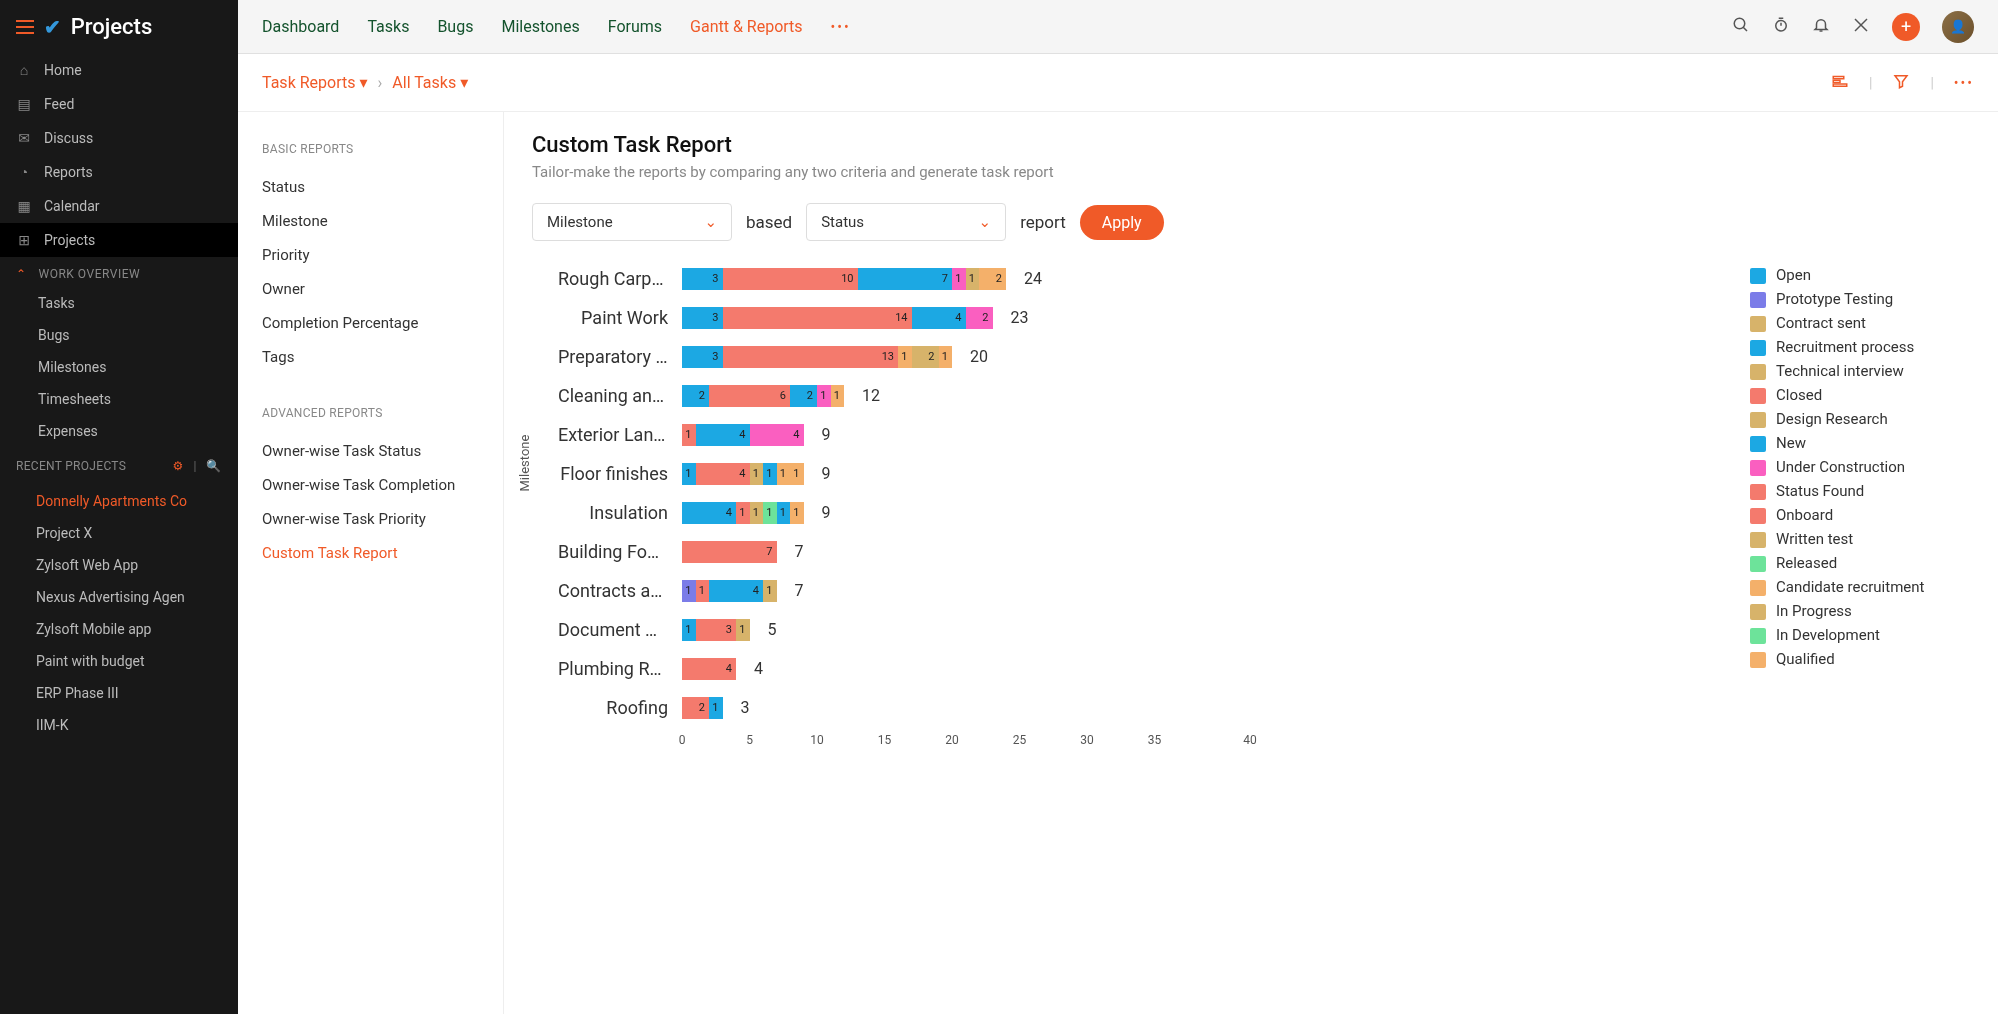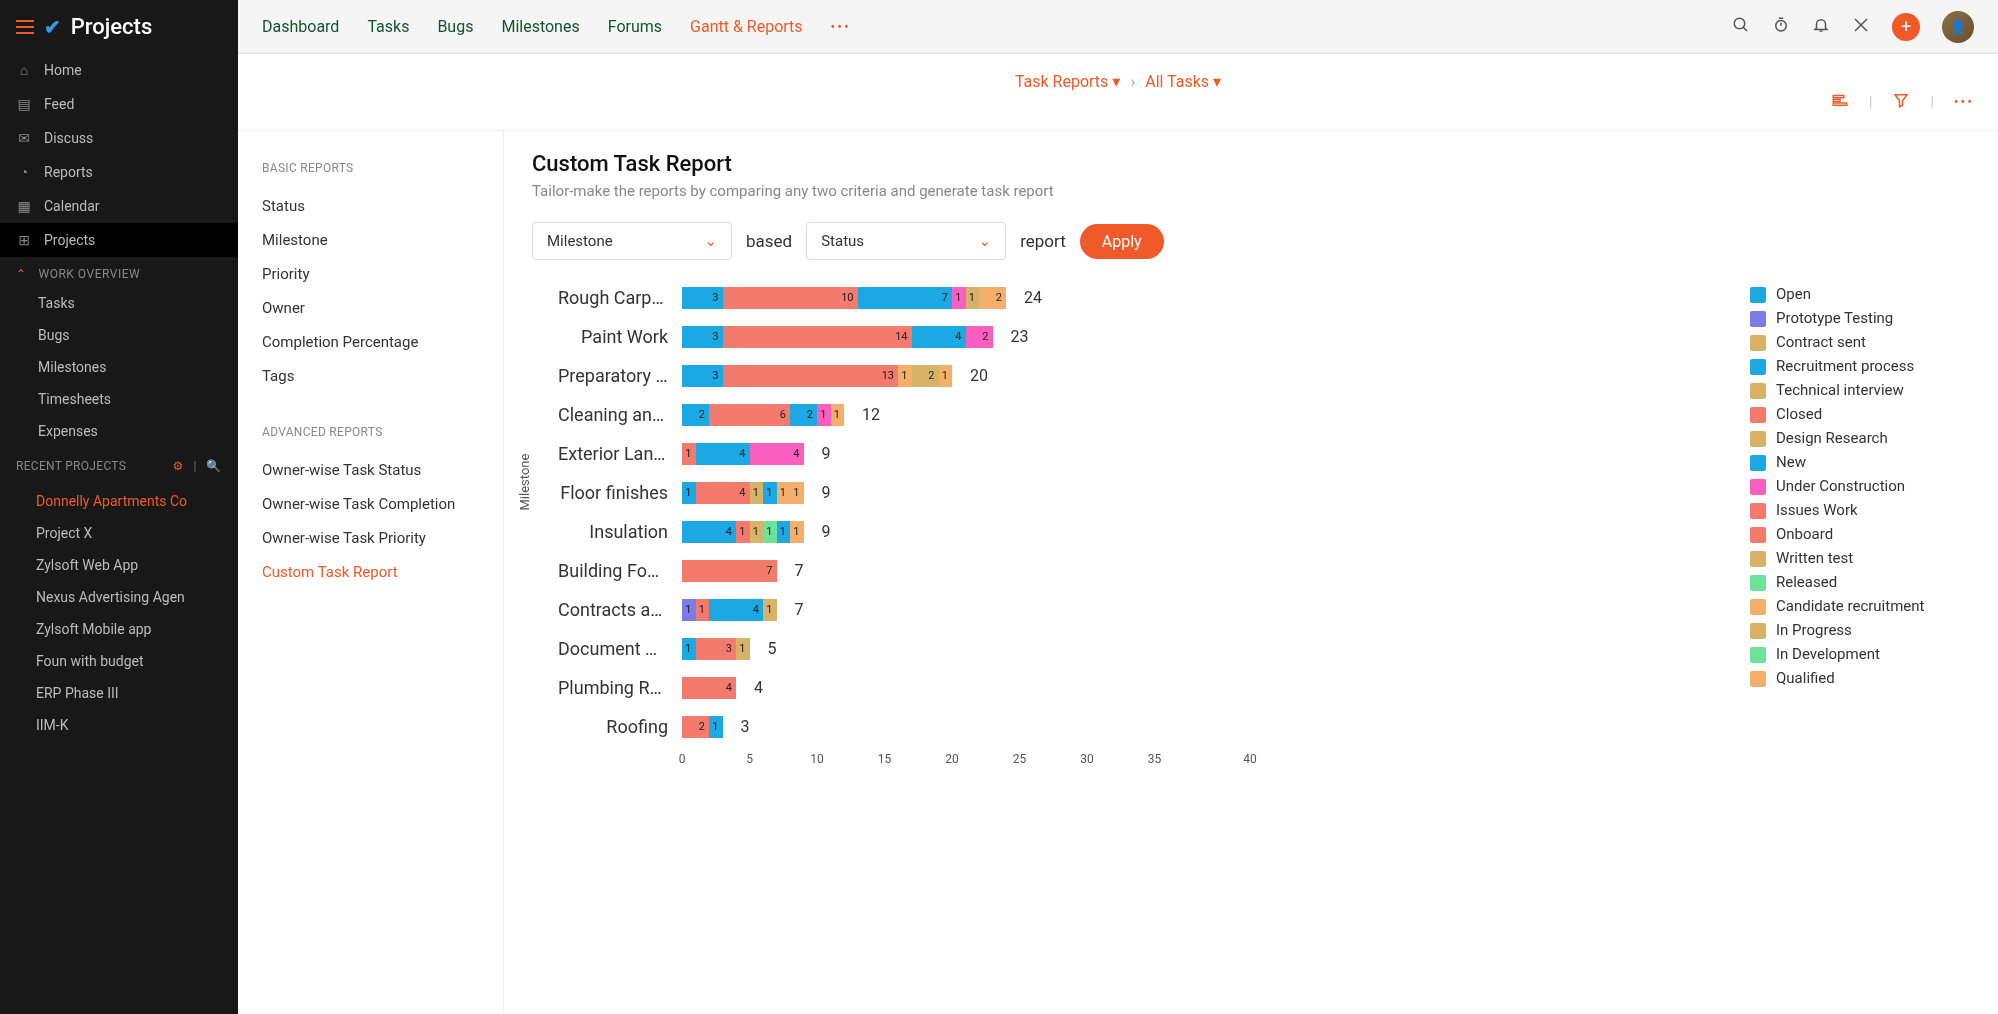--- a/index.html
+++ b/index.html
@@ -30,21 +30,21 @@
 .top-tabs { display: flex; gap: 28px; }
 .top-tab { padding: 16px 0; cursor: pointer; font-size: 16px; color: #14532d; }
 .top-tab.active { color: #f05a28; }
 .top-actions { margin-left: auto; display: flex; align-items: center; gap: 22px; color: #555; }
 .top-actions .icon-btn { cursor: pointer; }
 .add-btn { width: 28px; height: 28px; background: #f05a28; color: #fff; border-radius: 50%; display: flex; align-items: center; justify-content: center; font-size: 18px; cursor: pointer; }
 .avatar { width: 32px; height: 32px; border-radius: 50%; background: linear-gradient(135deg, #8b6f47, #6b4f2a); display: flex; align-items: center; justify-content: center; color: #fff; font-size: 13px; cursor: pointer; }
 
 
 .content-area { background: #fff; flex: 1; display: flex; flex-direction: column; overflow: hidden; }
-.breadcrumb-bar { display: flex; align-items: center; padding: 18px 24px; border-bottom: 1px solid #eee; flex-direction: column; }
+.breadcrumb-bar { display: flex; align-items: center; padding: 18px 24px; border-bottom: 1px solid #eee; }
 .breadcrumb { display: flex; align-items: center; gap: 10px; font-size: 16px; }
 .breadcrumb .crumb { color: #f05a28; cursor: pointer; display: flex; align-items: center; gap: 4px; }
 .breadcrumb .sep { color: #aaa; }
 .bc-actions { margin-left: auto; display: flex; align-items: center; gap: 20px; color: #f05a28; }
 .bc-actions .ic { cursor: pointer; }
 .bc-divider { color: #ccc; }
 
 
 .body-split { flex: 1; display: flex; overflow: hidden; }
 .reports-sidebar { width: 266px; border-right: 1px solid #eee; padding: 22px 24px; overflow-y: auto; }
@@ -140,21 +140,21 @@
       <span style="color:#666">|</span>
       <span>🔍</span>
     </div>
   </div>
   <div id="nav-recent">
       <div class="recent-item active">Donnelly Apartments Co</div>
       <div class="recent-item">Project X</div>
       <div class="recent-item">Zylsoft Web App</div>
       <div class="recent-item">Nexus Advertising Agen</div>
       <div class="recent-item">Zylsoft Mobile app</div>
-      <div class="recent-item">Foun with budget</div>
+      <div class="recent-item">Paint with budget</div>
       <div class="recent-item">ERP Phase III</div>
       <div class="recent-item">IIM-K</div>
     </div>
 </div>
 
 <div class="main">
   <div class="topbar">
     <div class="top-tabs" id="top-tabs">
         <div class="top-tab">Dashboard</div>
         <div class="top-tab">Tasks</div>
@@ -444,21 +444,21 @@
               <div class="legend-item">
                 <span class="legend-swatch" style="background: rgb(28, 168, 227);"></span>
                 <span>New</span>
               </div>
               <div class="legend-item">
                 <span class="legend-swatch" style="background: rgb(250, 95, 192);"></span>
                 <span>Under Construction</span>
               </div>
               <div class="legend-item">
                 <span class="legend-swatch" style="background: rgb(244, 122, 109);"></span>
-                <span>Issues Work</span>
+                <span>Status Found</span>
               </div>
               <div class="legend-item">
                 <span class="legend-swatch" style="background: rgb(244, 122, 109);"></span>
                 <span>Onboard</span>
               </div>
               <div class="legend-item">
                 <span class="legend-swatch" style="background: rgb(215, 179, 106);"></span>
                 <span>Written test</span>
               </div>
               <div class="legend-item">

